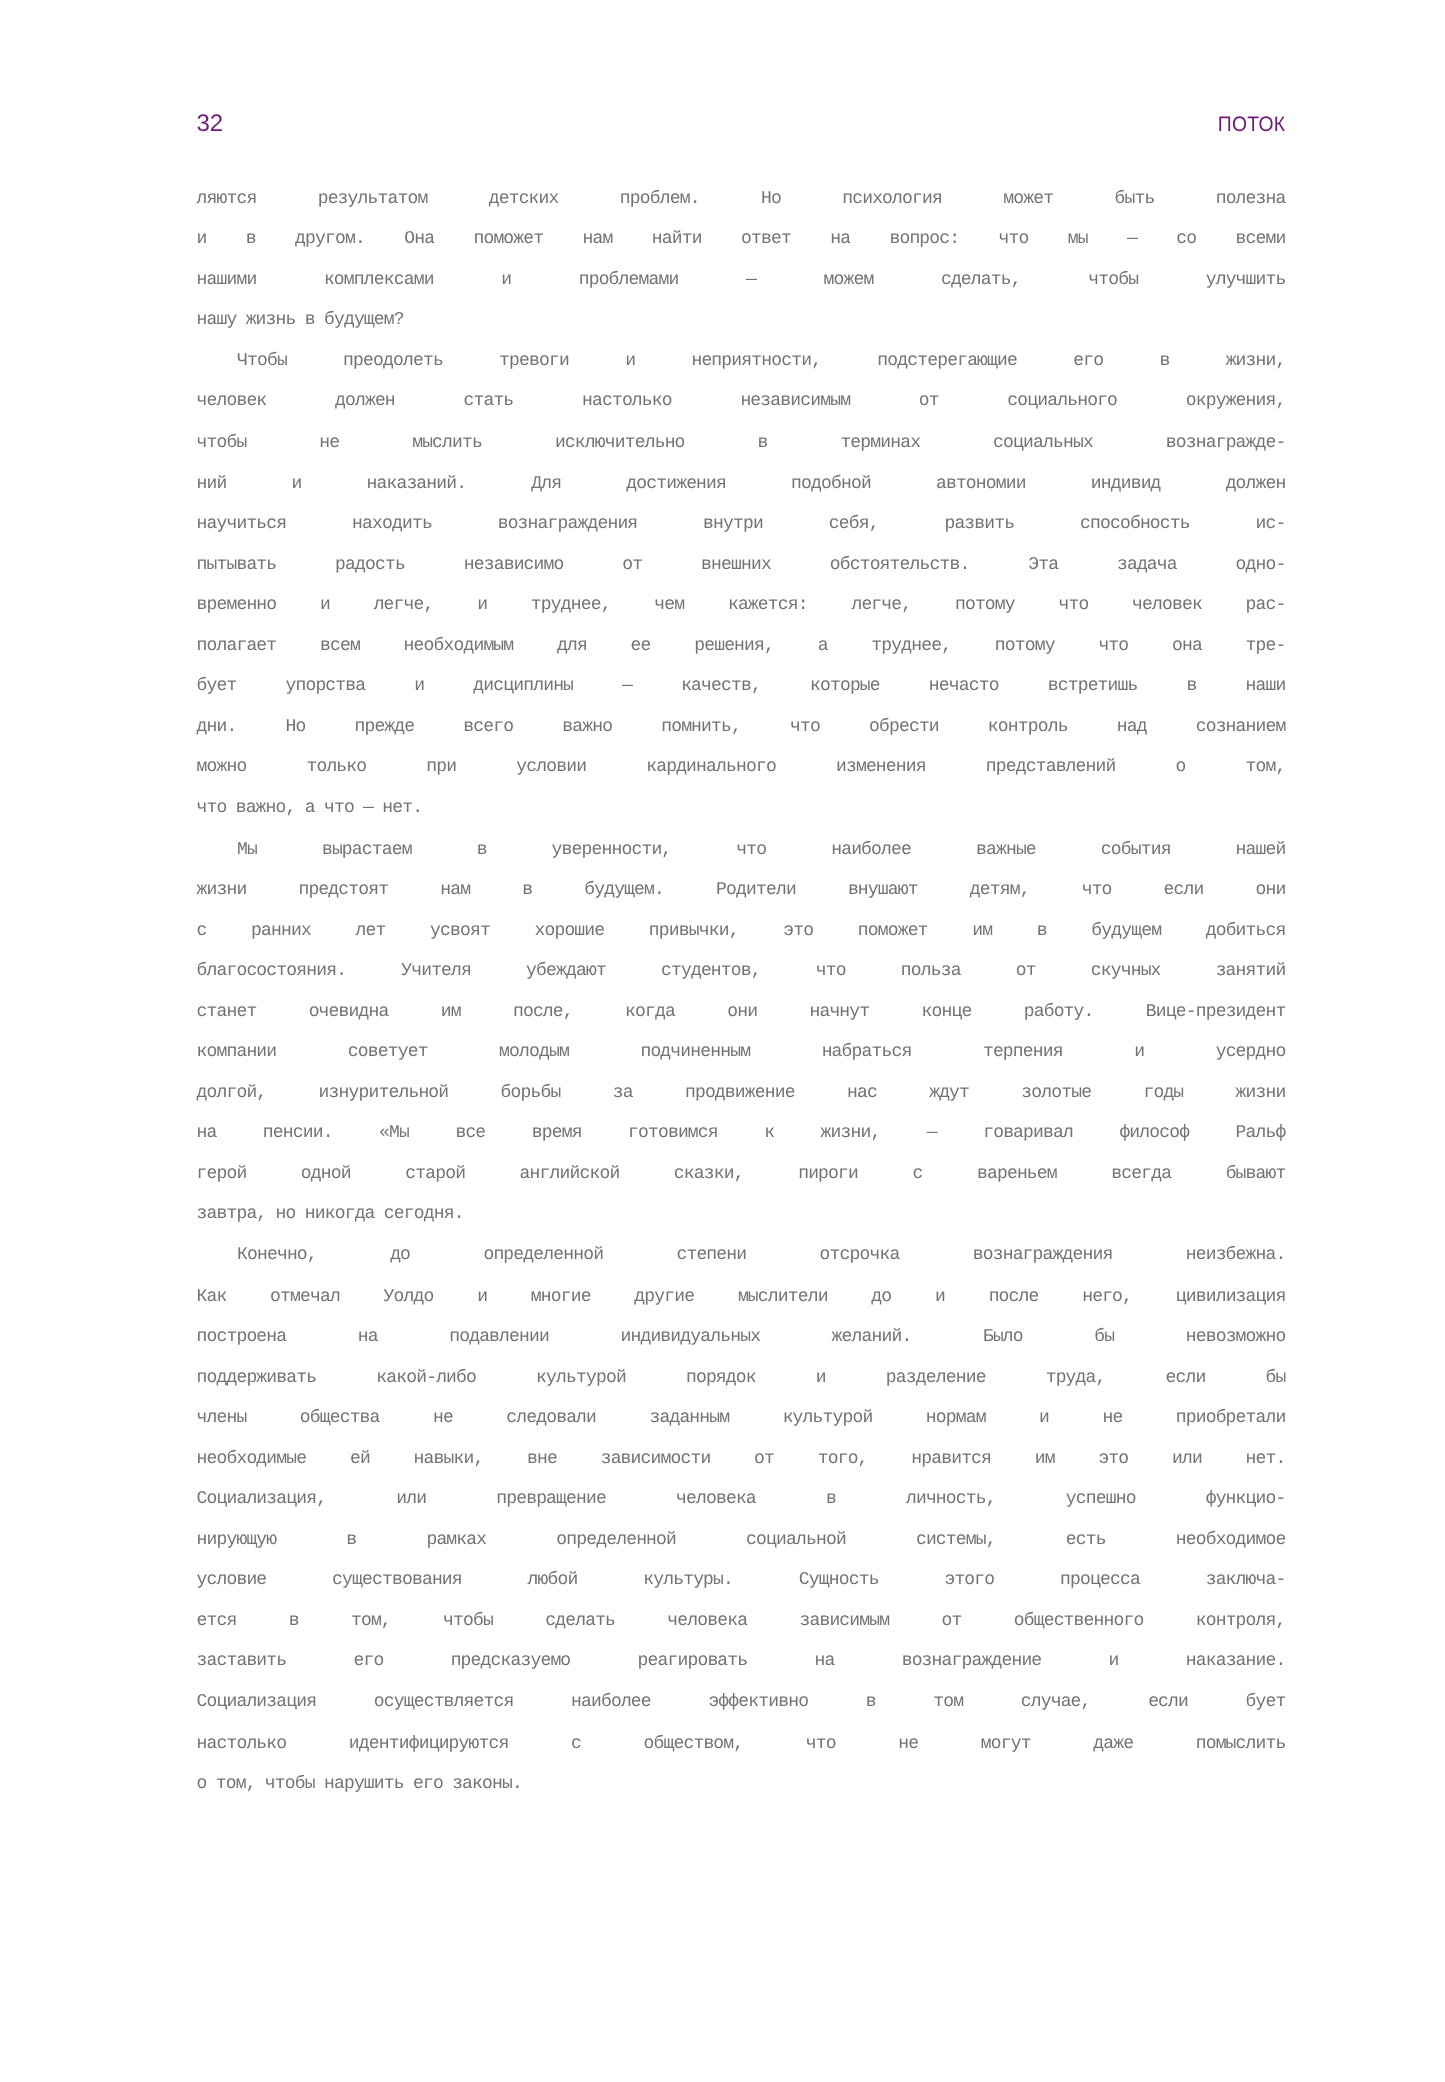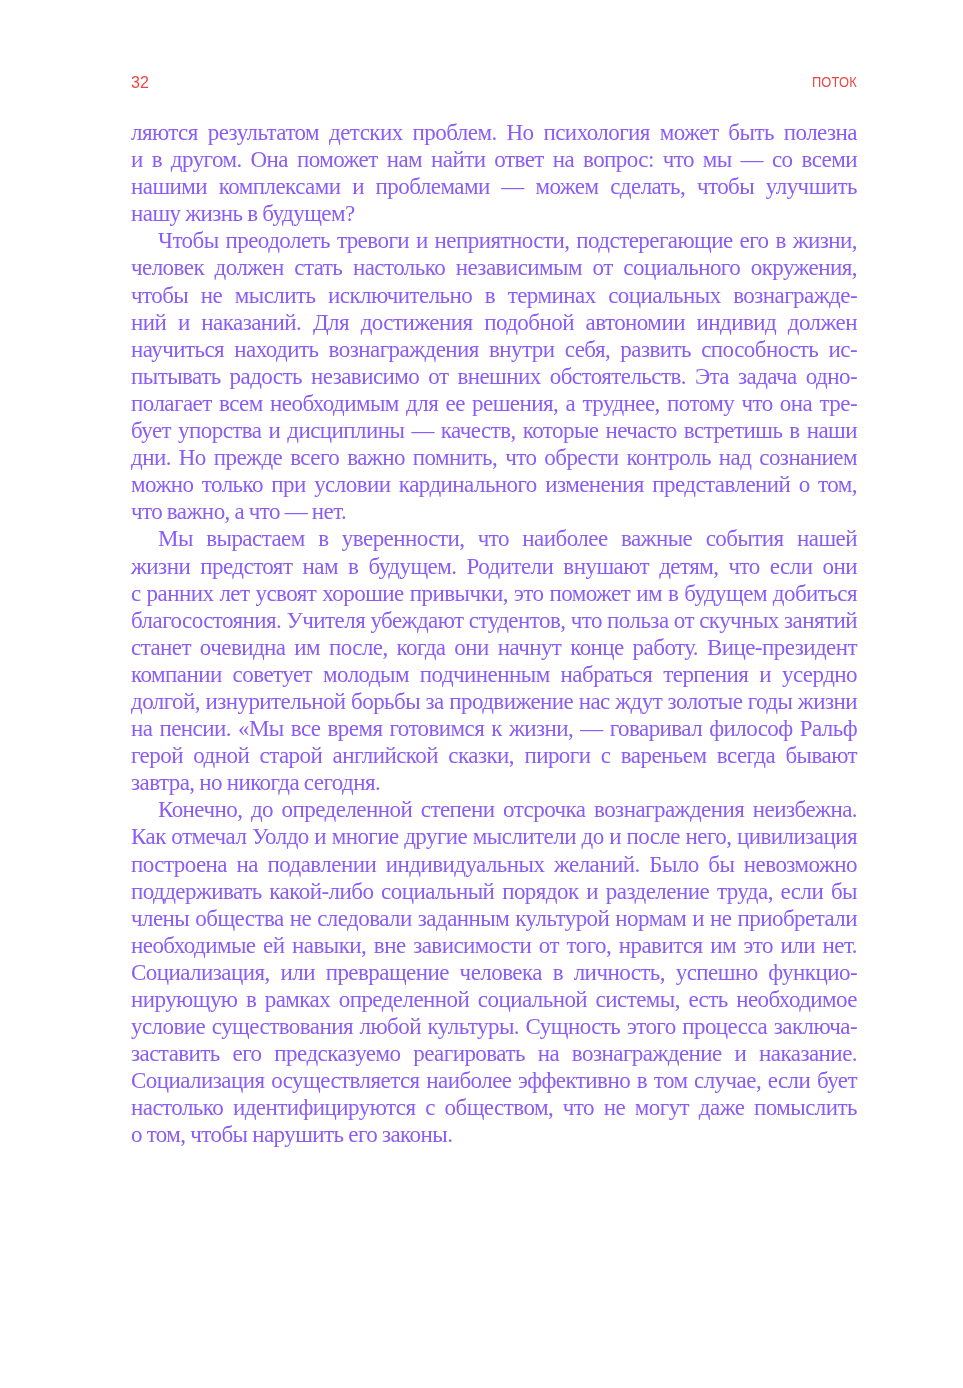--- a/index.html
+++ b/index.html
@@ -21,45 +21,45 @@
       background: #ffffff;
     }
     .running-head {
       position: absolute;
       top: 74px;
       left: 131px;
       width: 726px;
       height: 22px;
       font-family: "Liberation Sans", sans-serif;
       font-size: 16px;
-      color: #ef4444;
+      color: #701a75;
     }
     .page-number {
       position: absolute;
       left: 0;
       top: 0;
     }
     .running-title {
       position: absolute;
       right: 0;
       top: 0;
       font-size: 14px;
       letter-spacing: 0.2px;
       transform: scaleX(0.92);
       transform-origin: right center;
     }
     .body-text {
       position: absolute;
       top: 119px;
       left: 131px;
       width: 726px;
-      font-family: Liberation Serif, serif;
-      font-size: 23px;
+      font-family: Liberation Mono, monospace;
+      font-size: 12px;
       line-height: 27.1px;
-      color: #8b5cf6;
+      color: #737373;
     }
     .line {
       display: block;
       white-space: nowrap;
       text-align: justify;
       text-align-last: justify;
       height: 27.1px;
       letter-spacing: -0.55px;
       word-spacing: -0.5px;
     }
@@ -86,20 +86,21 @@
         <span class="line">нашими комплексами и проблемами — можем сделать, чтобы улучшить</span>
         <span class="line last">нашу жизнь в будущем?</span>
       </div>
       <div class="paragraph">
         <span class="line indent">Чтобы преодолеть тревоги и неприятности, подстерегающие его в жизни,</span>
         <span class="line">человек должен стать настолько независимым от социального окружения,</span>
         <span class="line">чтобы не мыслить исключительно в терминах социальных вознагражде-</span>
         <span class="line">ний и наказаний. Для достижения подобной автономии индивид должен</span>
         <span class="line">научиться находить вознаграждения внутри себя, развить способность ис-</span>
         <span class="line">пытывать радость независимо от внешних обстоятельств. Эта задача одно-</span>
+        <span class="line">временно и легче, и труднее, чем кажется: легче, потому что человек рас-</span>
         <span class="line">полагает всем необходимым для ее решения, а труднее, потому что она тре-</span>
         <span class="line">бует упорства и дисциплины — качеств, которые нечасто встретишь в наши</span>
         <span class="line">дни. Но прежде всего важно помнить, что обрести контроль над сознанием</span>
         <span class="line">можно только при условии кардинального изменения представлений о том,</span>
         <span class="line last">что важно, а что — нет.</span>
       </div>
       <div class="paragraph">
         <span class="line indent">Мы вырастаем в уверенности, что наиболее важные события нашей</span>
         <span class="line">жизни предстоят нам в будущем. Родители внушают детям, что если они</span>
         <span class="line">с ранних лет усвоят хорошие привычки, это поможет им в будущем добиться</span>
@@ -108,25 +109,26 @@
         <span class="line">компании советует молодым подчиненным набраться терпения и усердно</span>
         <span class="line">долгой, изнурительной борьбы за продвижение нас ждут золотые годы жизни</span>
         <span class="line">на пенсии. «Мы все время готовимся к жизни, — говаривал философ Ральф</span>
         <span class="line">герой одной старой английской сказки, пироги с вареньем всегда бывают</span>
         <span class="line last">завтра, но никогда сегодня.</span>
       </div>
       <div class="paragraph">
         <span class="line indent">Конечно, до определенной степени отсрочка вознаграждения неизбежна.</span>
         <span class="line">Как отмечал Уолдо и многие другие мыслители до и после него, цивилизация</span>
         <span class="line">построена на подавлении индивидуальных желаний. Было бы невозможно</span>
-        <span class="line">поддерживать какой-либо социальный порядок и разделение труда, если бы</span>
+        <span class="line">поддерживать какой-либо культурой порядок и разделение труда, если бы</span>
         <span class="line">члены общества не следовали заданным культурой нормам и не приобретали</span>
         <span class="line">необходимые ей навыки, вне зависимости от того, нравится им это или нет.</span>
         <span class="line">Социализация, или превращение человека в личность, успешно функцио-</span>
         <span class="line">нирующую в рамках определенной социальной системы, есть необходимое</span>
         <span class="line">условие существования любой культуры. Сущность этого процесса заключа-</span>
+        <span class="line">ется в том, чтобы сделать человека зависимым от общественного контроля,</span>
         <span class="line">заставить его предсказуемо реагировать на вознаграждение и наказание.</span>
         <span class="line">Социализация осуществляется наиболее эффективно в том случае, если бует</span>
         <span class="line">настолько идентифицируются с обществом, что не могут даже помыслить</span>
         <span class="line last">о том, чтобы нарушить его законы.</span>
       </div>
     </div>
 </div>
 
 </body></html>

